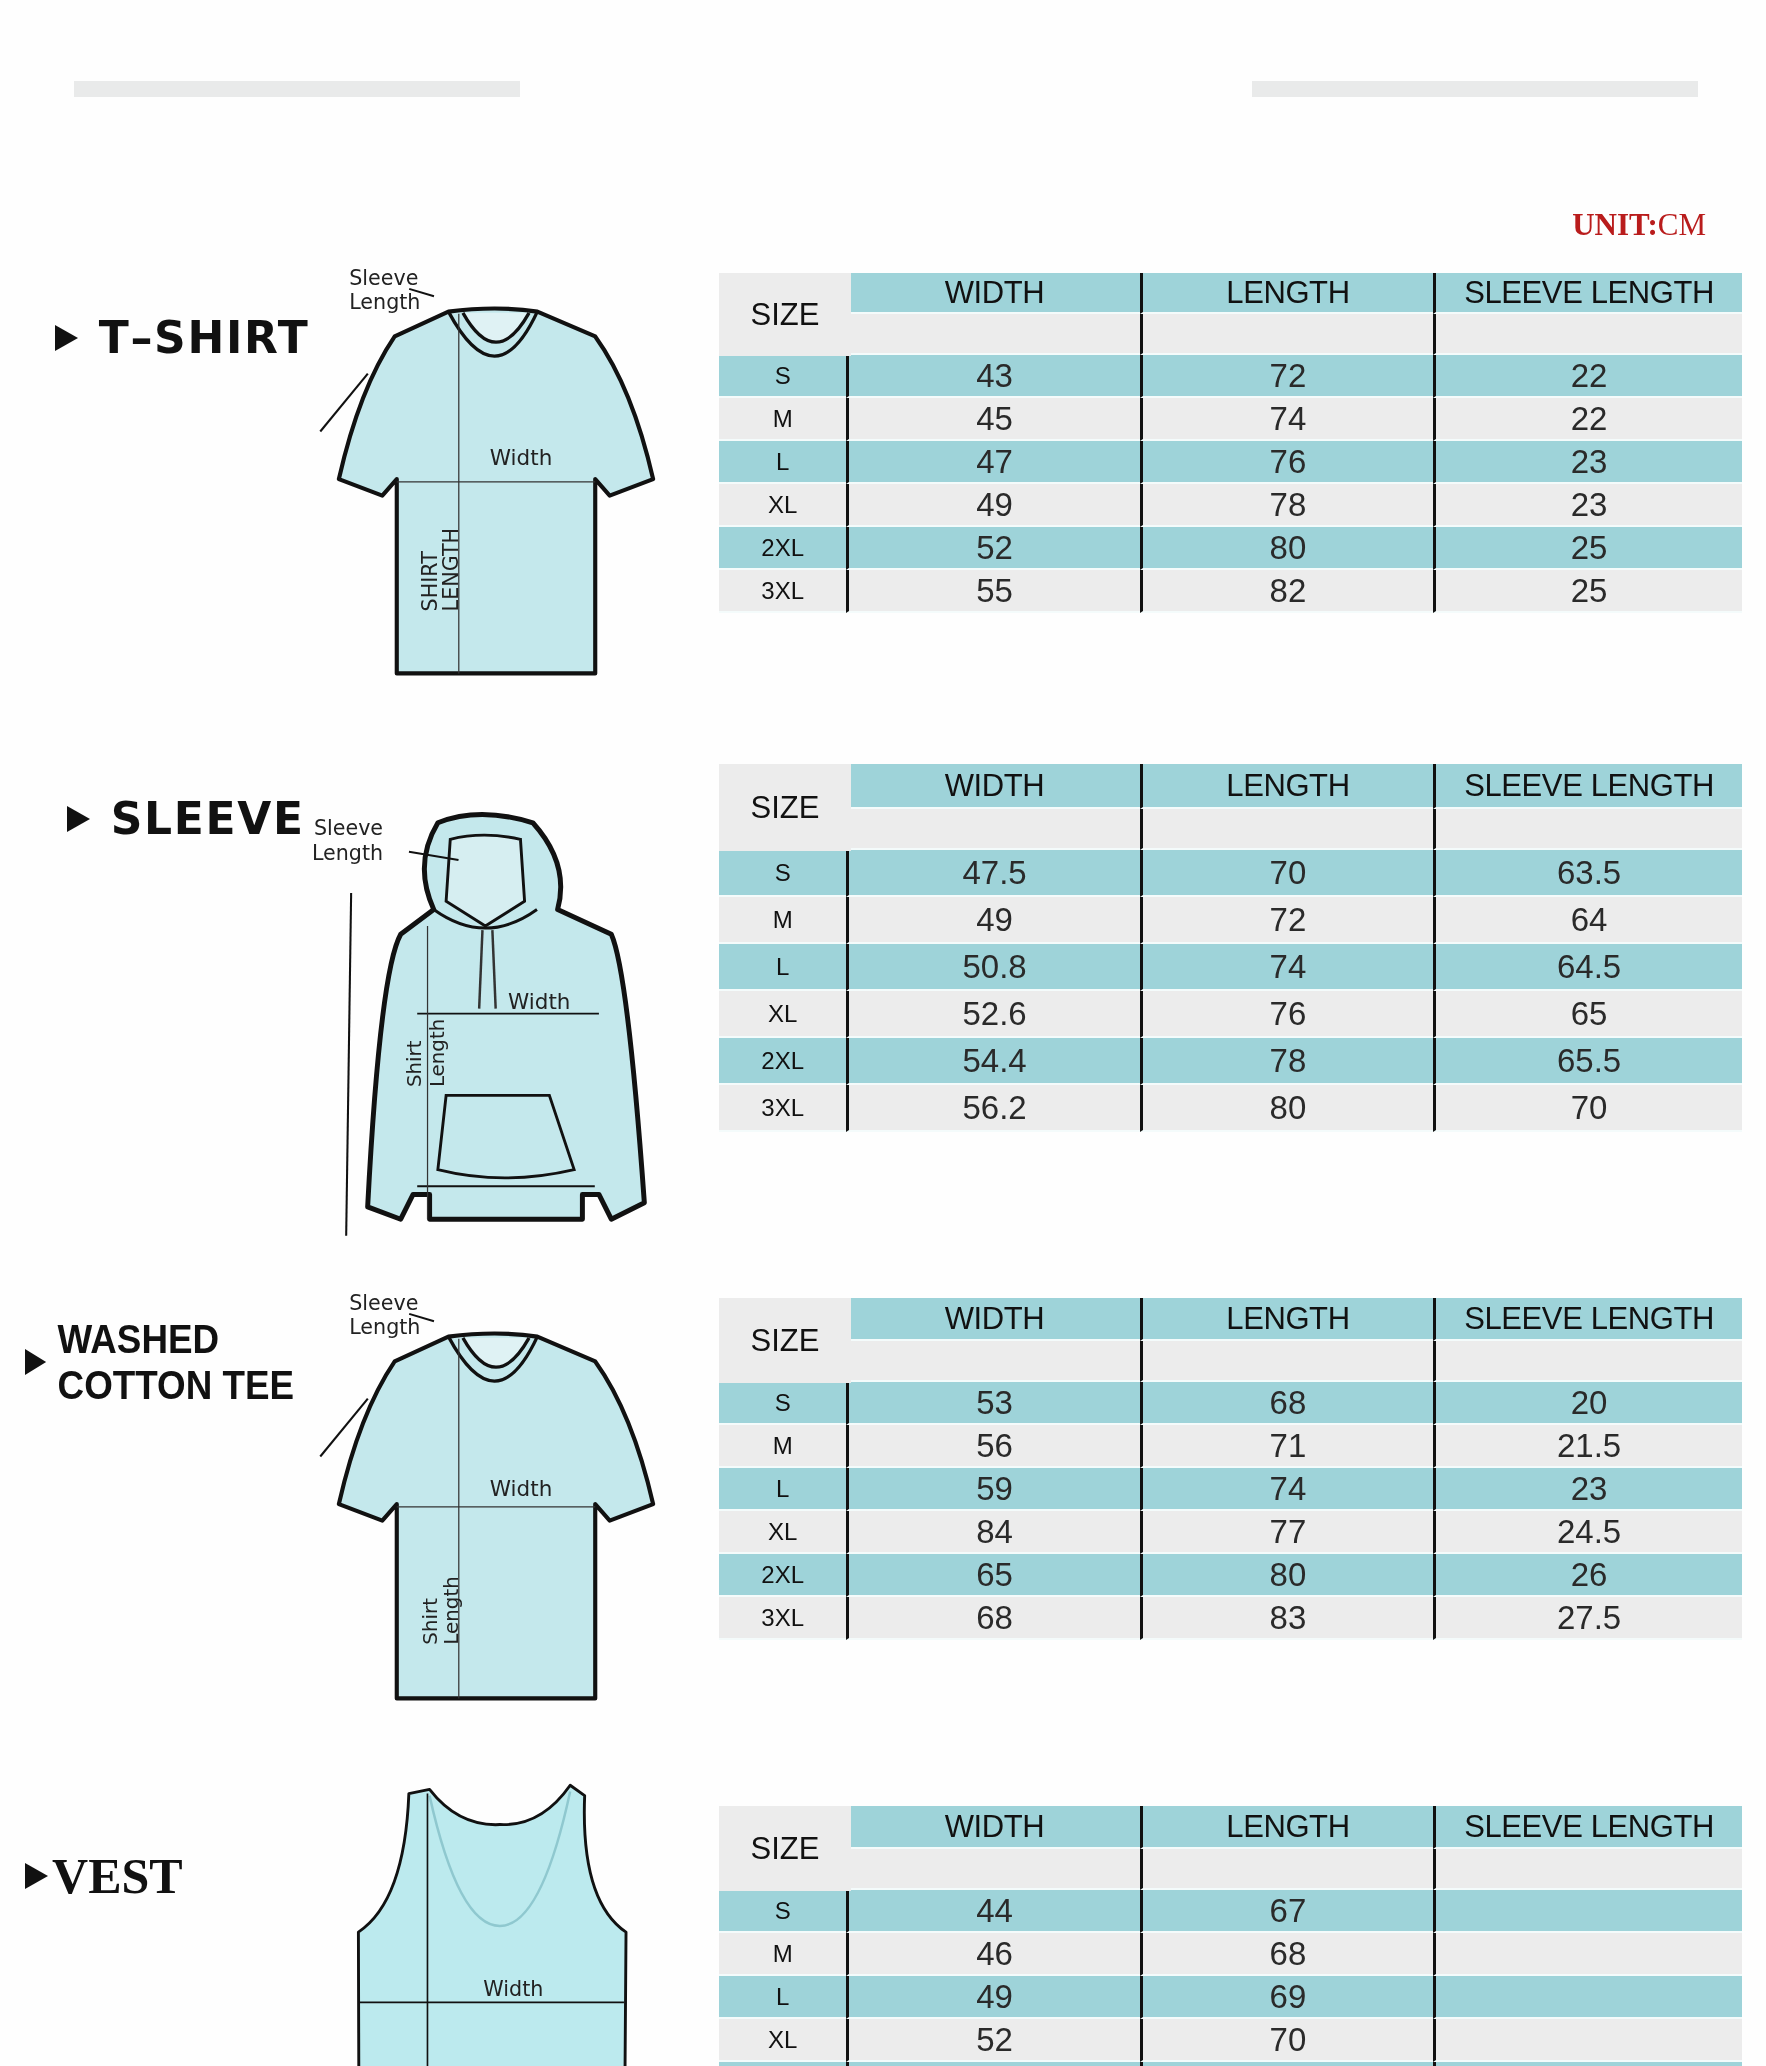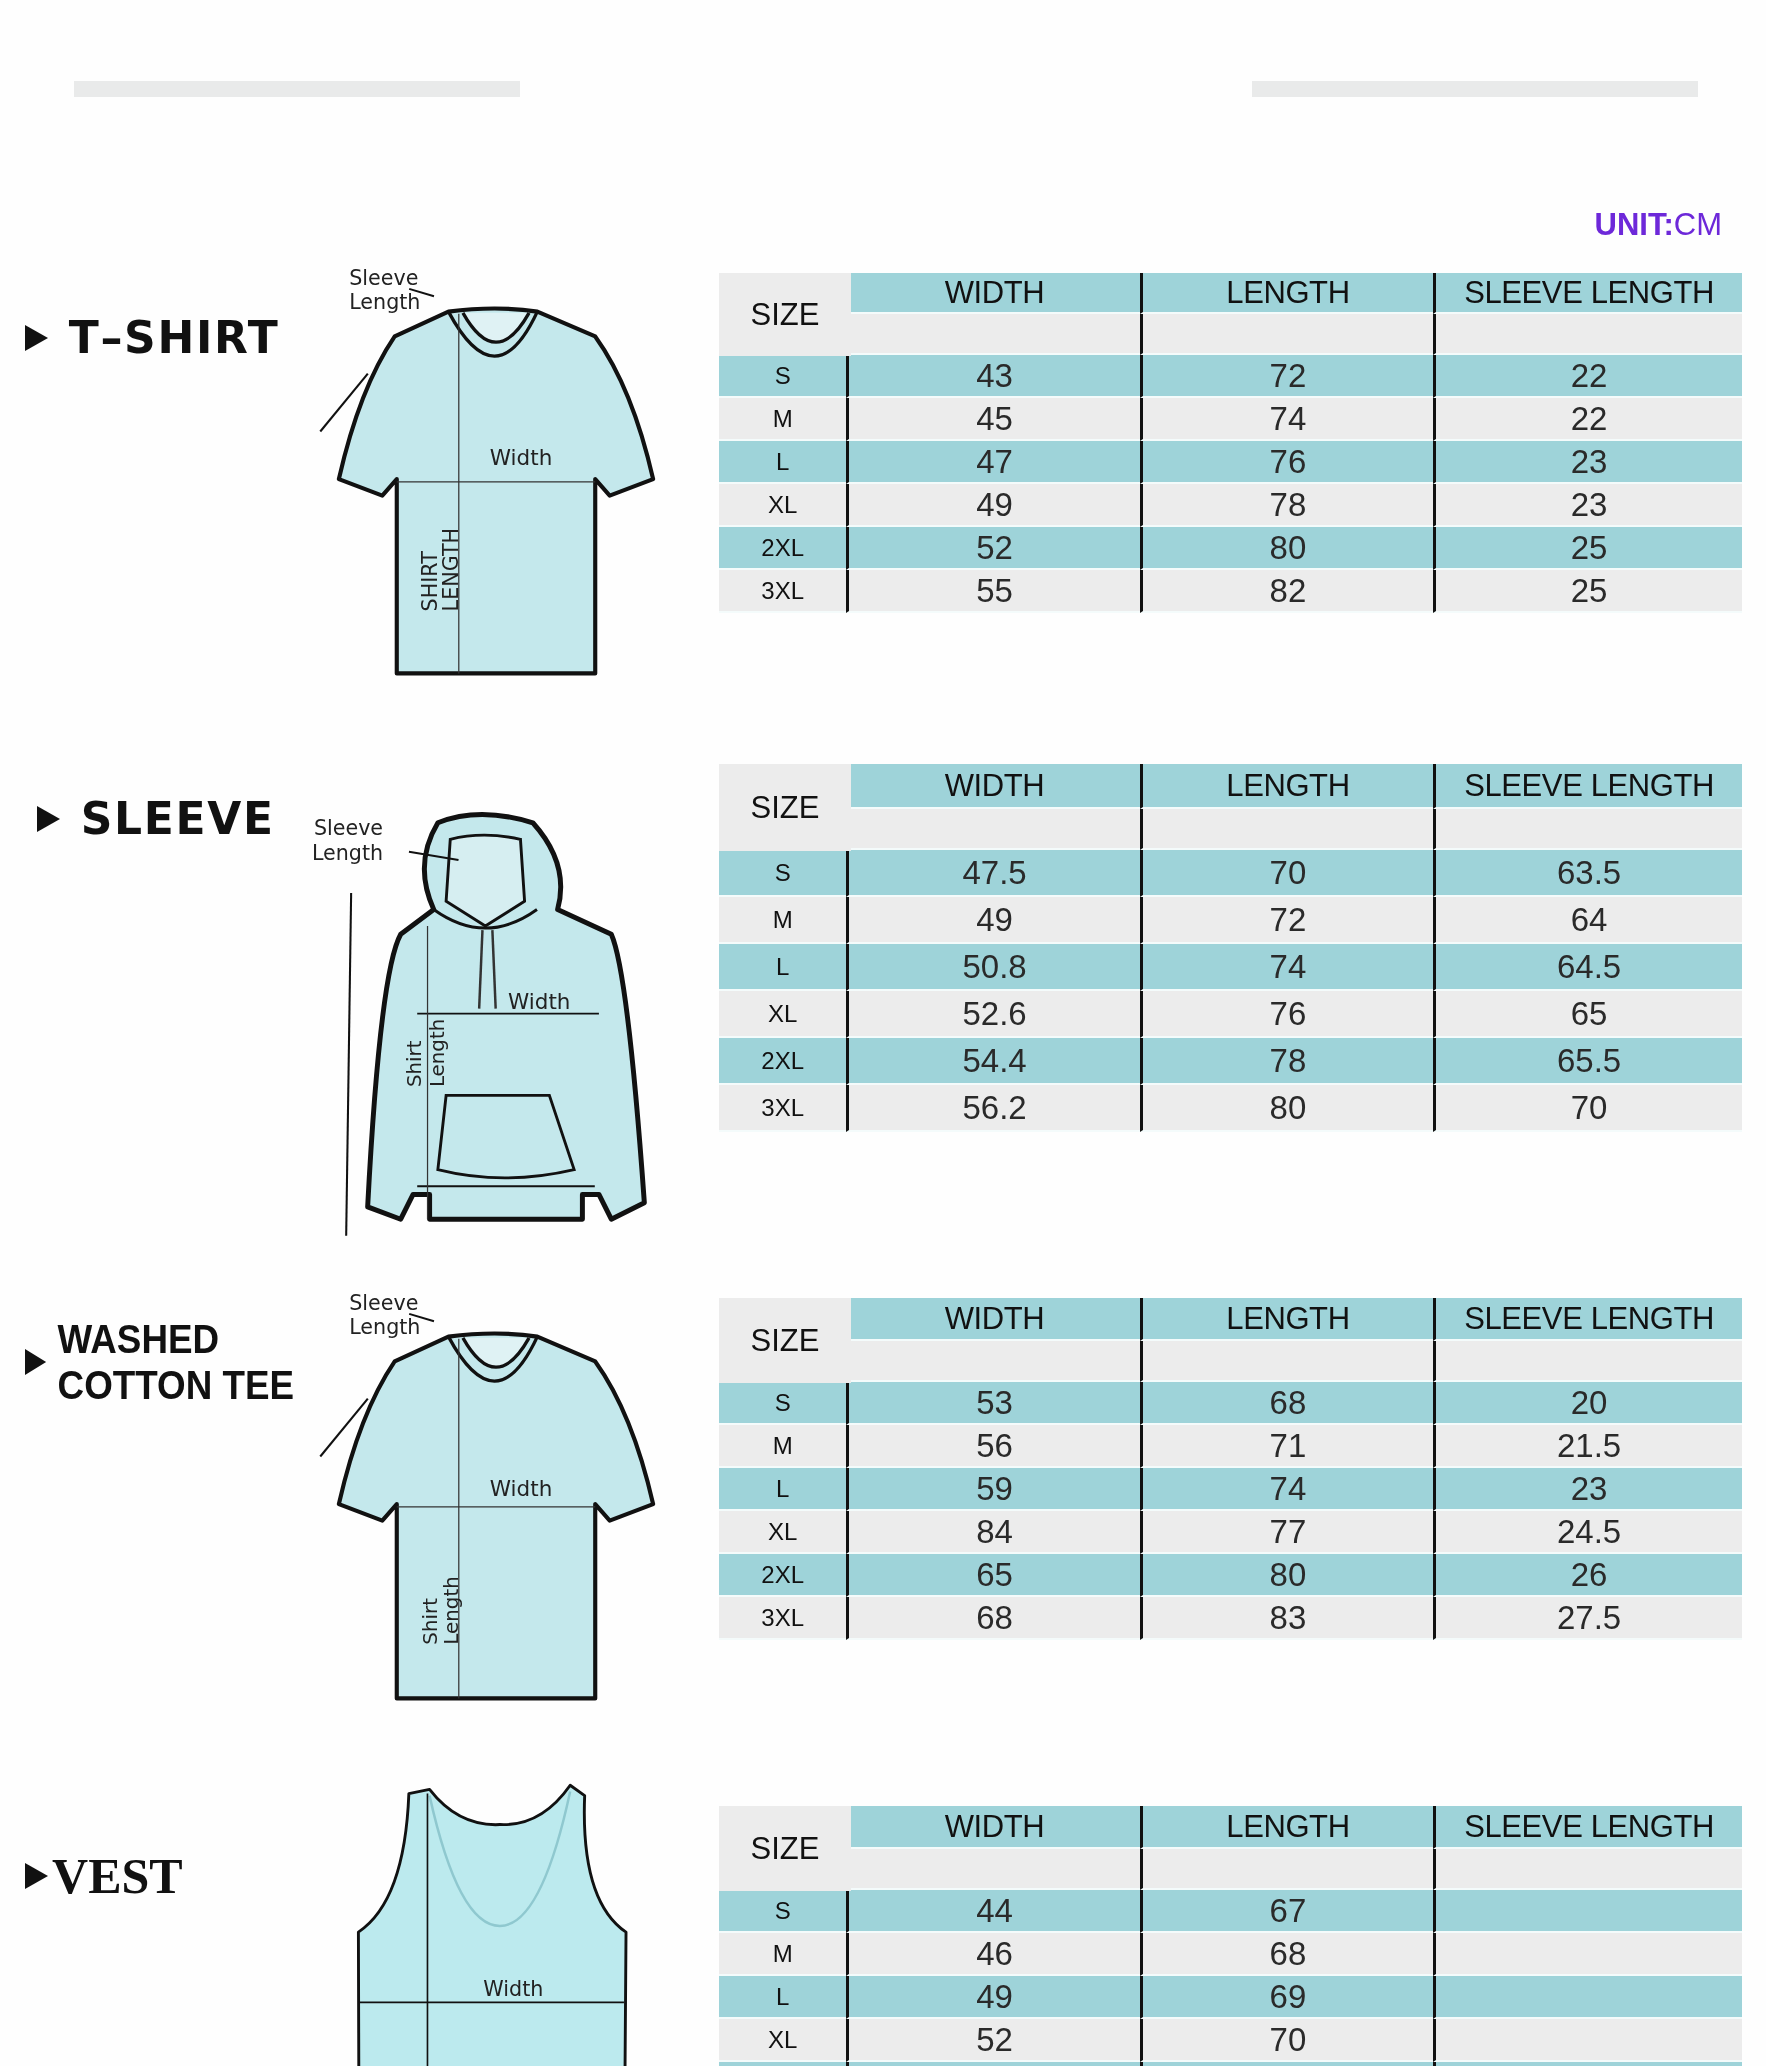--- a/index.html
+++ b/index.html
@@ -6,27 +6,27 @@
     html, body { width: 1766px; height: 2343px; background: #fefefe; overflow: hidden; }
     body { position: relative; font-family: "Liberation Sans", sans-serif; color: #111; }
 
     .title-bar { position: absolute; left: 0; top: 16.5px; width: 1766px; height: 107px; }
     .title-line { position: absolute; top: 64px; height: 16.5px; background: #e9eaea; }
     .title-line.left { left: 74px; width: 446px; }
     .title-line.right { left: 1252px; width: 446px; }
     .title-text { position: absolute; left: 521px; width: 731px; top: 16.5px; text-align: center;
       font-family: "DejaVu Sans", sans-serif; font-weight: 900; font-size: 103px; letter-spacing: 2.5px; line-height: 107px; }
 
-    .unit { position: absolute; right: 44px; top: 207px; font-size: 31px; color: #6d28d9; }
+    .unit { position: absolute; right: 60px; top: 207px; font-size: 31px; color: #b91c1c; font-family: Liberation Serif, serif; }
     .unit b { font-weight: 700; }
 
     .section { position: absolute; left: 0; width: 1766px; }
     .sec-title { position: absolute; font-weight: 700; white-space: nowrap; display: flex; align-items: center; }
     .sec-title .arrow { display: inline-block; width: 0; height: 0; border-top: 13.2px solid transparent; border-bottom: 13.2px solid transparent; border-left: 23px solid #111; margin-right: 20.7px; }
-    .sec-title.sans { font-family: "DejaVu Sans", sans-serif; font-size: 44px; letter-spacing: 1.7px; }
+    .sec-title.sans { font-family: "DejaVu Sans", sans-serif; font-size: 44px; letter-spacing: 1.7px; margin-left: 30px; }
     .sec-title.serif { font-family: "Liberation Serif", serif; font-size: 50px; }
     .sec-title.condensed { font-family: "Liberation Sans", sans-serif; font-size: 40px; line-height: 46px; transform: scaleX(0.92); transform-origin: left center; }
     .sec-title.condensed .stack { display: flex; flex-direction: column; }
 
     .garment { position: absolute; }
     .garment svg { width: 100%; height: 100%; display: block; }
     .lbl { font-family: "DejaVu Sans", sans-serif; fill: #222; }
 
     .size-table { position: absolute; left: 719px; width: 1023px; }
     .tbl-row { display: flex; width: 100%; }

